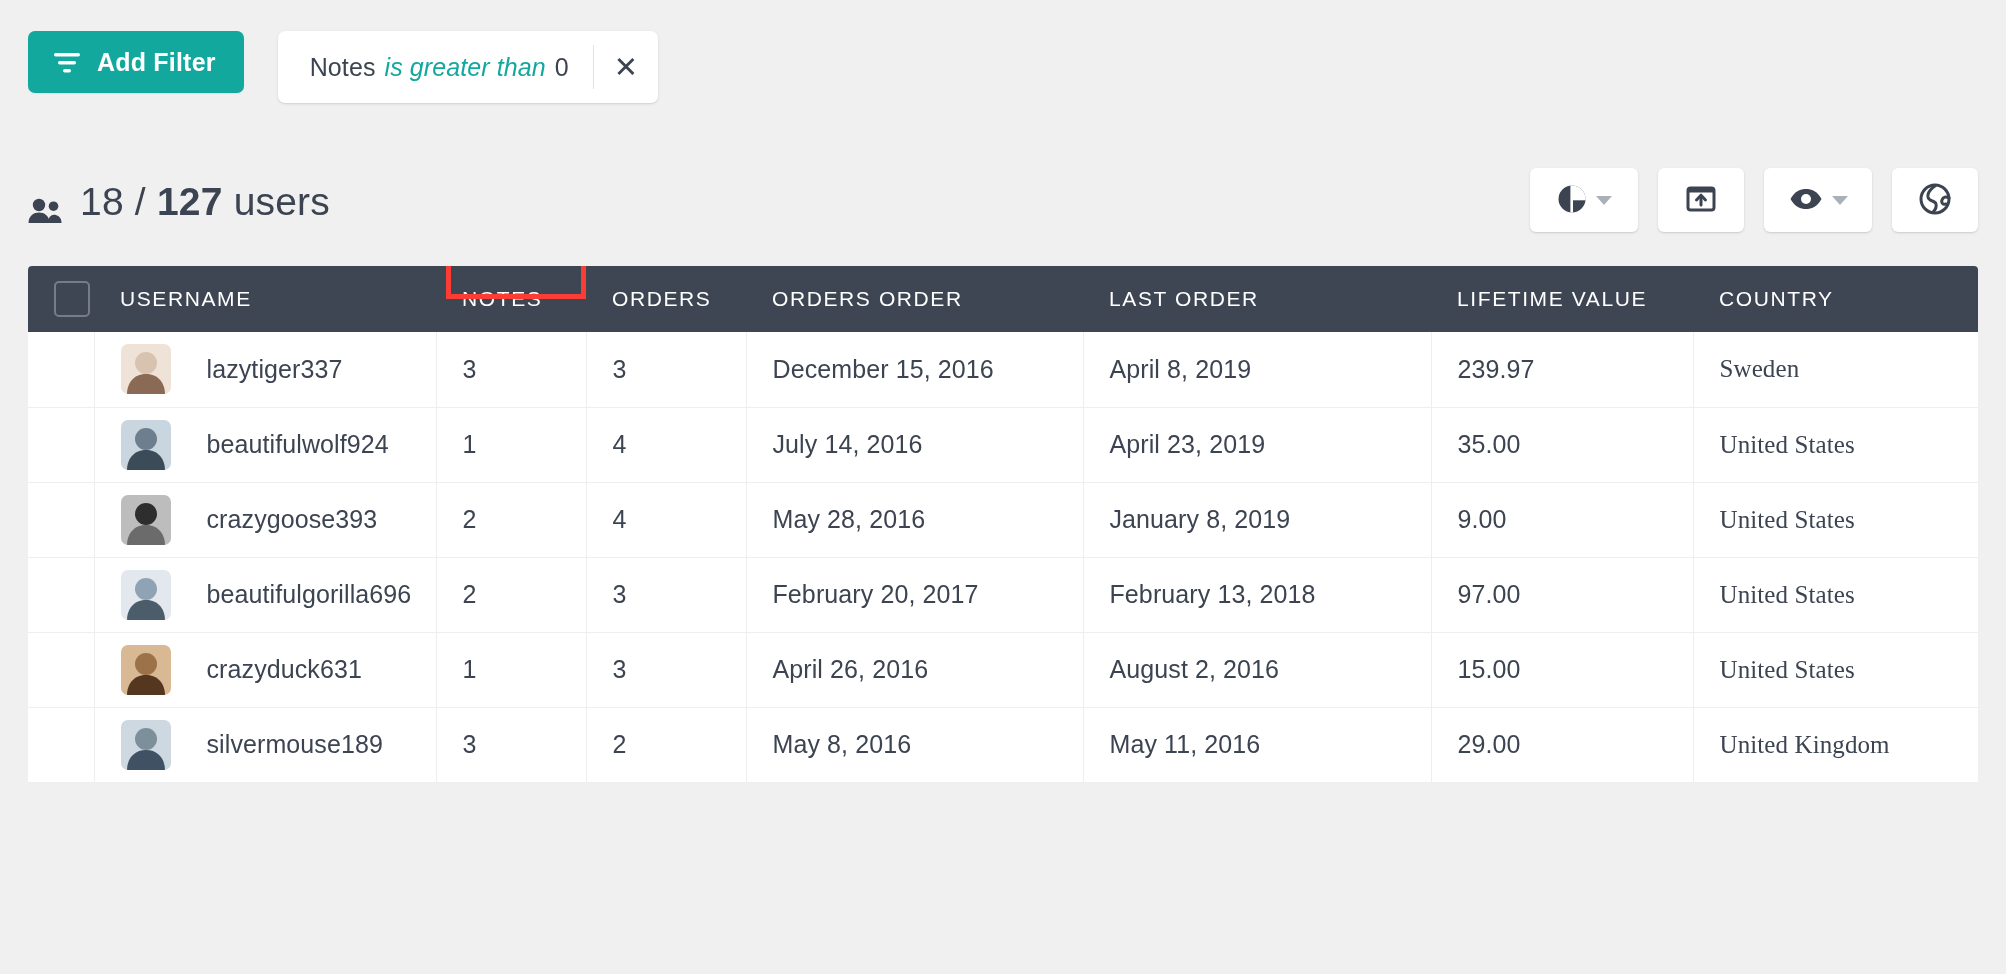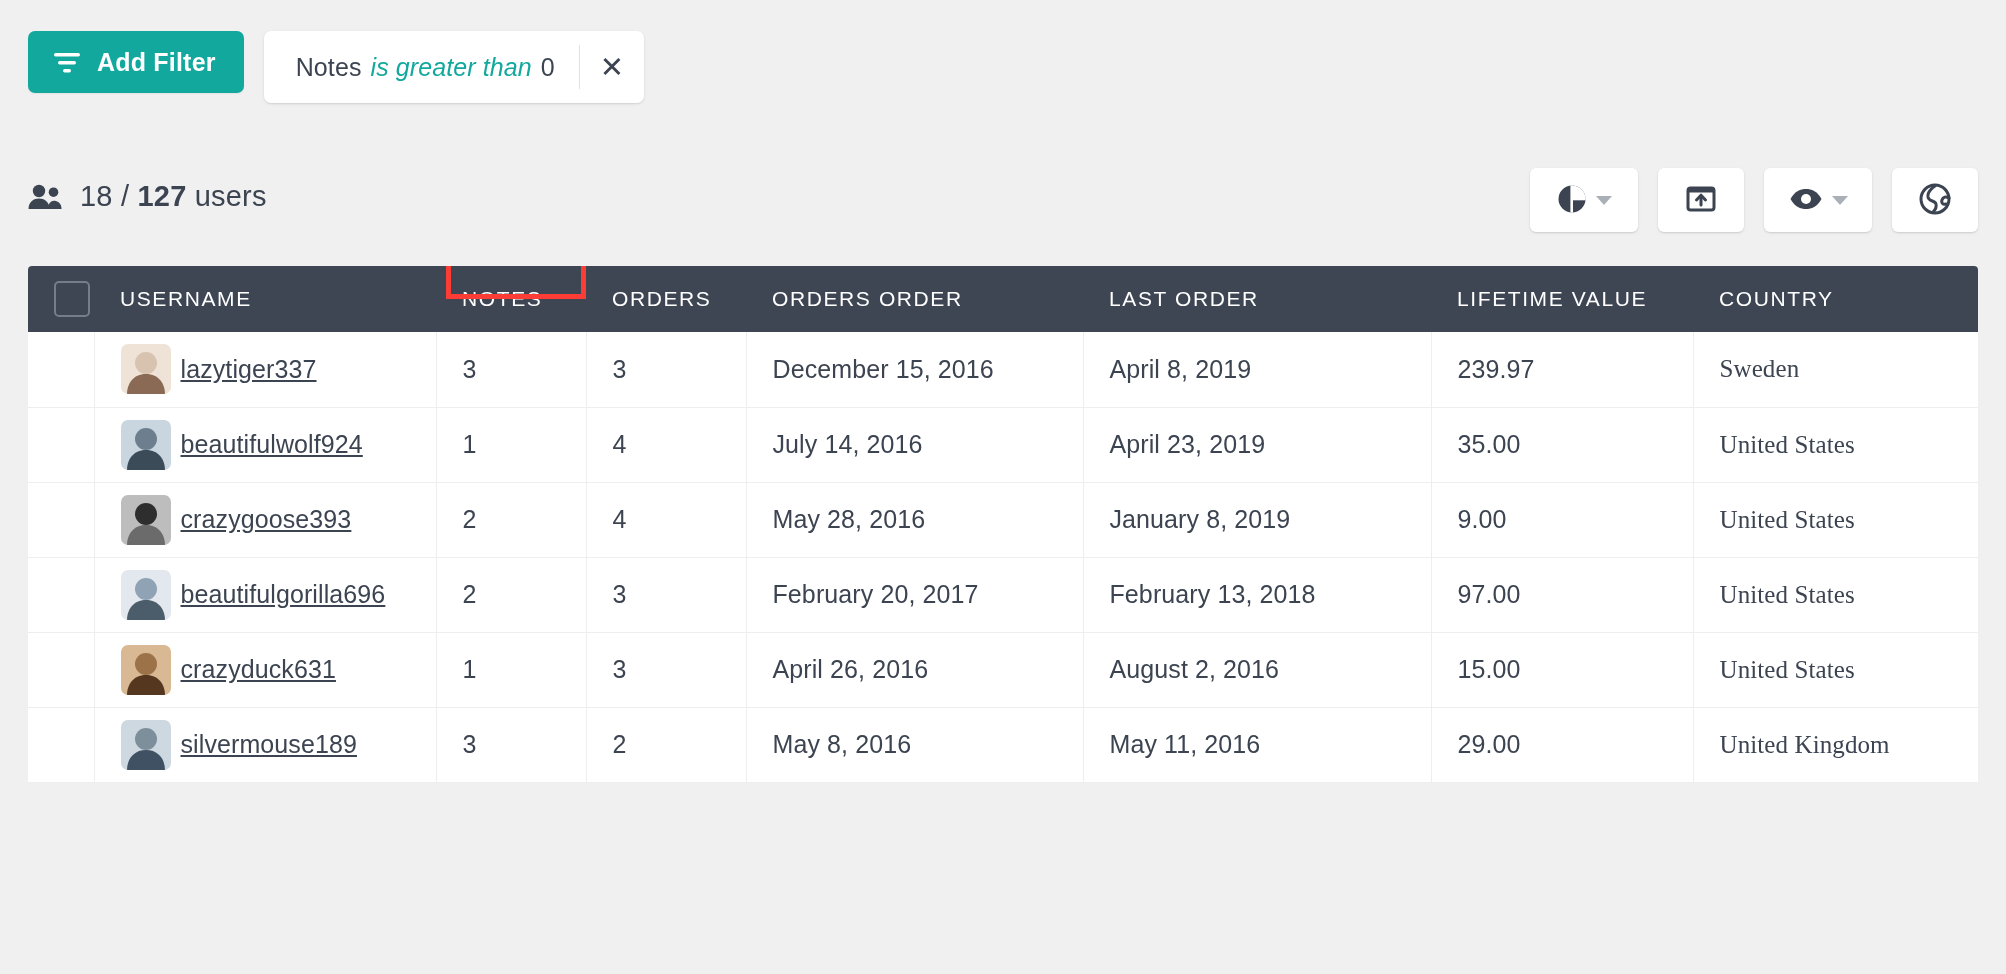--- a/index.html
+++ b/index.html
@@ -20,21 +20,21 @@
     background: #f0f0f0;
   }
 
   
   .filter-bar {
     position: absolute;
     top: 31px;
     left: 28px;
     display: flex;
     align-items: flex-start;
-    gap: 20px;
+    gap: 34px;
   }
 
   .add-filter-btn {
     display: flex;
     align-items: center;
     gap: 17px;
     background: #13a89e;
     color: #ffffff;
     border: none;
     border-radius: 7px;
@@ -91,21 +91,21 @@
 
   
   .count-row {
     position: absolute;
     top: 180px;
     left: 28px;
     display: flex;
     align-items: center;
     gap: 18px;
     color: #3c4451;
-    font-size: 29px;
+    font-size: 39px;
   }
   .users-icon { display:block; width: 34px; height: 26px; }
   .count-text { letter-spacing: 0.2px; }
   .count-text b { font-weight: bold; }
 
   
   .toolbar {
     position: absolute;
     top: 168px;
     right: 28px;
@@ -199,21 +199,21 @@
     padding: 0 0 0 26px;
     vertical-align: middle;
     white-space: nowrap;
     letter-spacing: 0.1px;
   }
   tbody td.last { border-right: none; font-family: Liberation Serif, serif; }
 
   td.c-user {
     padding-left: 26px;
   }
-  .user-cell { display: flex; align-items: center; gap: 10px; text-decoration: underline; }
+  .user-cell { display: flex; align-items: center; gap: 36px; }
 
   .avatar {
     width: 50px;
     height: 50px;
     border-radius: 7px;
     flex: 0 0 auto;
     background-size: cover;
     background-position: center;
     overflow: hidden;
     position: relative;

